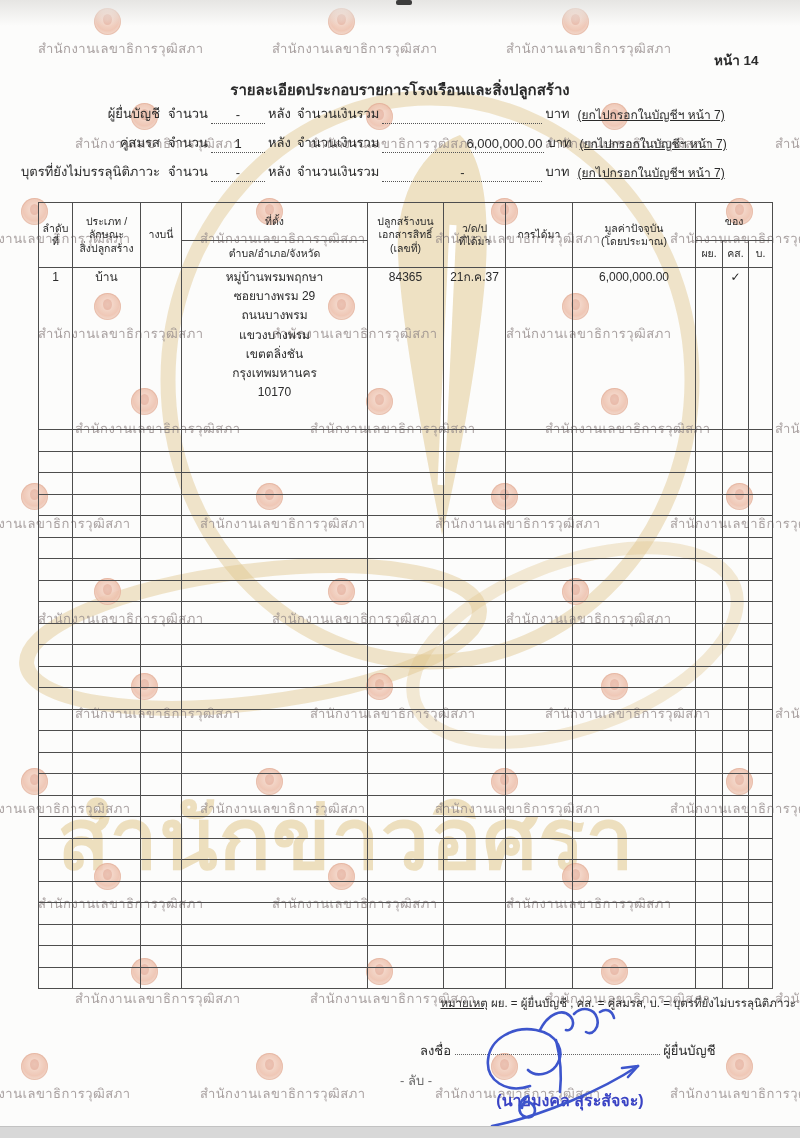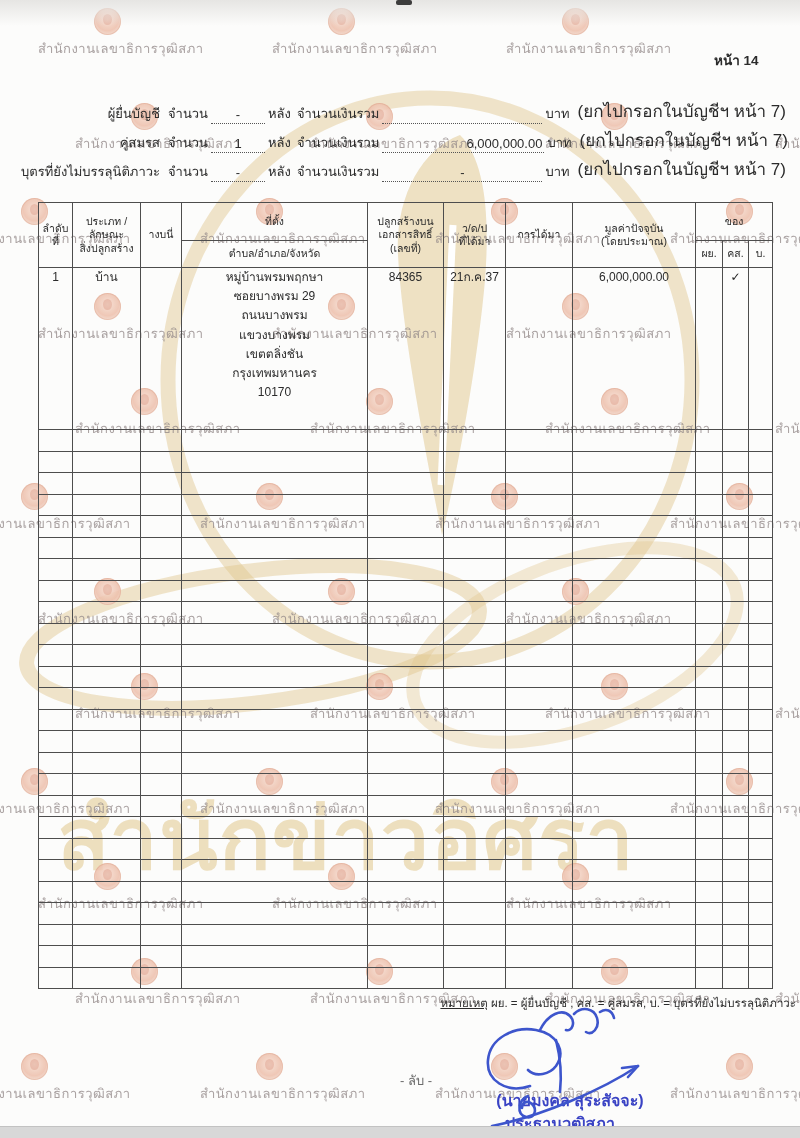--- a/index.html
+++ b/index.html
@@ -30,21 +30,21 @@
   .doc-title{position:absolute;left:0;top:78px;width:800px;text-align:center;
         font-size:15px;font-weight:bold;z-index:2;}
   .summary{position:absolute;left:8px;top:107px;width:784px;z-index:2;font-size:13px;}
   .sum-line{display:flex;align-items:flex-end;height:17px;margin-bottom:12px;white-space:nowrap;}
   .sum-label{width:152px;text-align:right;margin-right:5px;}
   .sum-word{margin:0 3px;}
   .blank{display:inline-block;border-bottom:1px dotted #555;text-align:center;height:16px;}
   .blank.count{width:54px;}
   .blank.total{width:160px;}
   .blank.total.money{text-align:right;padding-right:2px;}
-  .paren{margin-left:5px;font-size:17px;}
+  .paren{margin-left:5px;font-size:12px;text-decoration:underline;}
   
   table.assets{position:absolute;left:38px;top:202px;width:734px;border-collapse:collapse;
         table-layout:fixed;z-index:2;background:transparent;}
   table.assets th,table.assets td{border:1px solid #4d4d4d;padding:0 3px;background:transparent;
         font-weight:normal;overflow:hidden;}
   table.assets th{font-size:10.5px;text-align:center;white-space:pre-line;line-height:1.25;}
   table.assets td{font-size:12px;text-align:center;vertical-align:top;line-height:1.6;}
   tr.h1{height:38px;} tr.h2{height:27px;}
   tr.data-row{height:162px;}
   tr.empty-row{height:21.5px;}
@@ -254,20 +254,21 @@
           <div class="wm-text">สำนักงานเลขาธิการวุฒิสภา</div>
         </div>
         <div class="wm-tile" style="left: 670px; top: 1053px;">
           <div class="wm-emblem"></div>
           <div class="wm-text">สำนักงานเลขาธิการวุฒิสภา</div>
         </div>
       </div>
   </div>
 
   <div class="page-number">หน้า 14</div>
+  <div class="doc-title">รายละเอียดประกอบรายการโรงเรือนและสิ่งปลูกสร้าง</div>
 
   <div class="summary">
     <div class="sum-line">
       <span class="sum-label">ผู้ยื่นบัญชี</span>
       <span class="sum-word">จำนวน</span>
       <span class="blank count">-</span>
       <span class="sum-word">หลัง</span>
       <span class="sum-word">จำนวนเงินรวม</span>
       <span class="blank total"></span>
       <span class="sum-word">บาท</span>
@@ -693,32 +694,36 @@
           <td></td>
           <td></td>
         </tr>
       </tbody>
   </table>
 
   <div class="note">
     <span class="u">หมายเหตุ</span><span> ผย. = ผู้ยื่นบัญชี , คส. = คู่สมรส, บ. = บุตรที่ยังไม่บรรลุนิติภาวะ</span>
   </div>
 
+  <div class="sign-row">
+    <span>ลงชื่อ</span>
+    <span class="sign-dots"></span>
+    <span>ผู้ยื่นบัญชี</span>
+  </div>
 
   <svg class="sig-svg" width="240" height="132" viewBox="0 0 240 132">
     <g fill="none" stroke="#3d55cc" stroke-width="2.6" stroke-linecap="round">
       <path d="M60 86 C36 94 16 80 18 60 C20 38 44 26 66 30 C88 34 96 52 86 66 C80 74 66 78 58 70"></path>
       <path d="M70 30 C78 14 92 8 100 16 C106 22 102 32 96 30"></path>
       <path d="M104 14 C112 6 124 8 127 18 C130 28 122 36 116 32"></path>
       <path d="M130 12 C136 8 142 10 144 18"></path>
       <path d="M86 40 C90 56 92 74 90 92"></path>
       <path d="M58 96 C48 100 46 114 56 117 C64 119 68 110 62 104 C58 100 52 102 52 108"></path>
       <path d="M22 126 C72 116 132 90 168 66"></path>
       <path d="M168 66 L152 68 M168 66 L158 77"></path>
     </g>
   </svg>
 
   <div class="secret">- ลับ -</div>
   <div class="signer-name">(นายมงคล  สุระสัจจะ)</div>
-  <div class="signer-title">ประธานวุฒิสภา</div>
 
   <div class="bottombar"></div>
 </div>
 
 </body></html>

